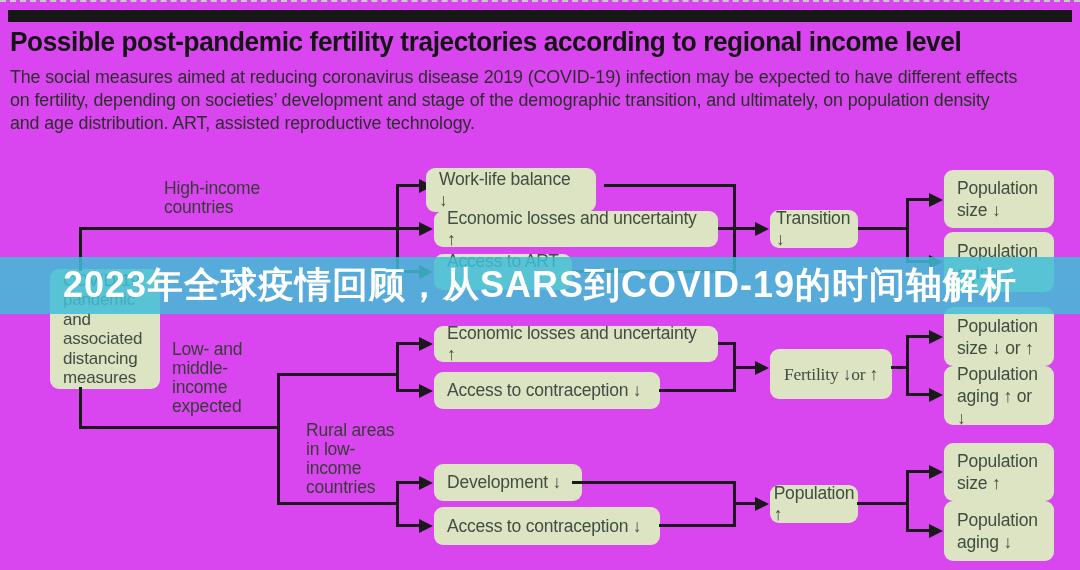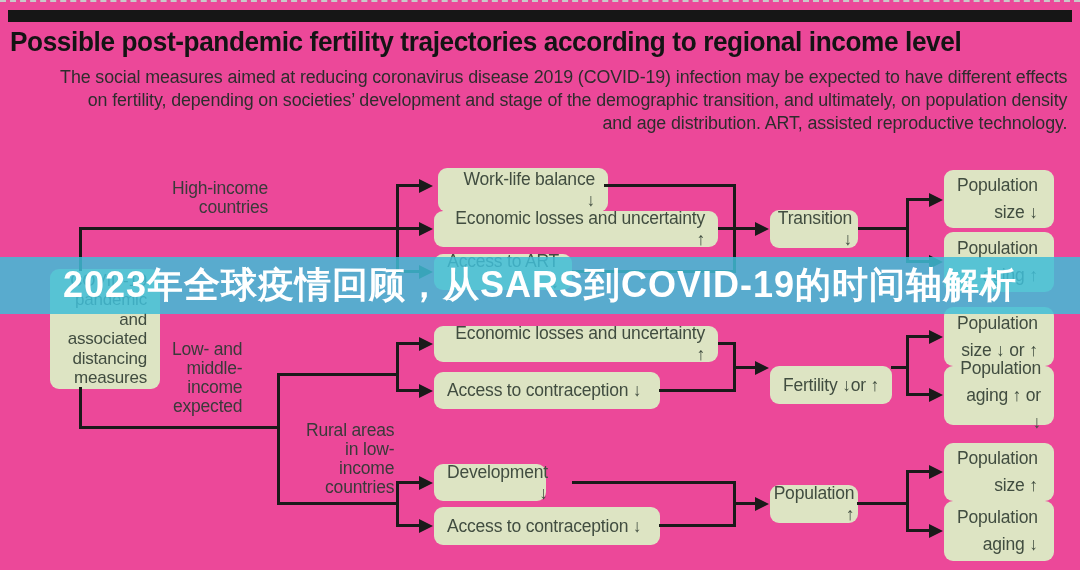--- a/index.html
+++ b/index.html
@@ -1,38 +1,38 @@
 <!DOCTYPE html>
 <html><head>
 <meta charset="utf-8">
 <style>
   html,body{margin:0;padding:0;background:#ffffff;}
   .page{
-    position:relative;width:1080px;height:570px;overflow:hidden;background:#ec4899;
+    position:relative;width:1080px;height:570px;overflow:hidden;background:#d946ef;
     font-family:"Liberation Sans","DejaVu Sans",sans-serif;
-    border-top:2px dashed #c9c9c9;box-sizing:border-box;text-align:right;
+    border-top:2px dashed #c9c9c9;box-sizing:border-box;
   }
   .top-rule{position:absolute;left:8px;top:8px;width:1064px;height:12px;background:#161616;}
   .title{
     position:absolute;left:10px;top:25px;font-size:27px;font-weight:bold;color:#141414;
     letter-spacing:-0.4px;white-space:nowrap;transform:scaleX(0.97);transform-origin:left top;
   }
   .subtitle{
     position:absolute;left:10px;top:64px;width:1068px;font-size:18px;line-height:23px;
     color:#2d2d2d;letter-spacing:-0.1px;white-space:pre-line;transform:scaleX(0.99);transform-origin:left top;
   }
   .chart{position:absolute;left:0;top:0;width:1080px;height:570px;}
   .ln{position:absolute;display:block;background:#1a1a1a;}
   .ah{position:absolute;display:block;width:0;height:0;border:7px solid transparent;border-right:none;border-left:14px solid #1a1a1a;}
   .fbox{
     position:absolute;background:#dde4c3;border-radius:9px;color:#414d40;font-size:17.5px;
     display:flex;align-items:center;padding:0 13px;box-sizing:border-box;letter-spacing:-0.2px;
   }
   .fbox.center{justify-content:center;padding:0 6px;}
-  .multi{white-space:pre-line;line-height:27px;}
+  .multi{white-space:pre-line;line-height:22px;}
   .root-text{white-space:pre-line;line-height:19.5px;font-size:17px;}
   .lbl{position:absolute;color:#3a3a3a;font-size:17.5px;line-height:19px;white-space:pre-line;letter-spacing:-0.2px;}
   .band{
     position:absolute;left:0;top:255px;width:1080px;height:57px;background:rgba(63,189,215,0.85);
     z-index:5;display:flex;align-items:center;justify-content:center;
   }
   .band-text{
     color:#ffffff;font-size:36px;font-weight:bold;letter-spacing:1px;white-space:nowrap;
     font-family:"Liberation Sans","DejaVu Sans",sans-serif;
   }
@@ -51,21 +51,21 @@
   <div class="chart">
 
     <div class="fbox" style="left:50px;top:267px;width:110px;height:120px;">
       <span class="root-text">COVID-19
 pandemic and
 associated
 distancing
 measures</span>
     </div>
 
-    <div class="lbl" style="left:172px;top:177px;">High-income
+    <div class="lbl" style="left:164px;top:177px;">High-income
 countries</div>
     <div class="lbl" style="left:172px;top:338px;">Low- and
 middle-
 income
 expected</div>
     <div class="lbl" style="left:306px;top:419px;">Rural areas
 in low-
 income
 countries</div>
 
@@ -78,21 +78,21 @@
     <i class="ln" style="left:277px;top:500px;width:122px;height:3px;"></i>
 
     <i class="ln" style="left:396px;top:182px;width:3px;height:89px;"></i>
     <i class="ln" style="left:396px;top:182px;width:24px;height:3px;"></i>
     <i class="ah" style="left:419px;top:177px;"></i>
     <i class="ln" style="left:396px;top:225px;width:24px;height:3px;"></i>
     <i class="ah" style="left:419px;top:220px;"></i>
     <i class="ln" style="left:396px;top:268px;width:24px;height:3px;"></i>
     <i class="ah" style="left:419px;top:263px;"></i>
 
-    <div class="fbox" style="left:438px;top:166px;width:170px;height:44px;">
+    <div class="fbox" style="left:426px;top:166px;width:170px;height:44px;">
         <span>Work-life balance ↓</span>
       </div>
     <div class="fbox" style="left:434px;top:209px;width:284px;height:36px;">
         <span>Economic losses and uncertainty ↑</span>
       </div>
     <div class="fbox" style="left:434px;top:252px;width:138px;height:36px;">
         <span>Access to ART ↓</span>
       </div>
 
     <i class="ln" style="left:604px;top:182px;width:132px;height:3px;"></i>
@@ -134,21 +134,21 @@
     <div class="fbox" style="left:434px;top:370px;width:226px;height:37px;">
         <span>Access to contraception ↓</span>
       </div>
 
     <i class="ln" style="left:718px;top:340px;width:18px;height:3px;"></i>
     <i class="ln" style="left:659px;top:387px;width:77px;height:3px;"></i>
     <i class="ln" style="left:733px;top:340px;width:3px;height:50px;"></i>
     <i class="ln" style="left:733px;top:364px;width:23px;height:3px;"></i>
     <i class="ah" style="left:755px;top:359px;"></i>
 
-    <div class="fbox center" style="left:770px;top:364px;width:122px;height:38px;">
+    <div class="fbox center" style="left:770px;top:347px;width:122px;height:50px;font-family:Liberation Serif, serif;">
         <span>Fertility ↓or ↑</span>
       </div>
 
     <i class="ln" style="left:891px;top:364px;width:18px;height:3px;"></i>
     <i class="ln" style="left:906px;top:333px;width:3px;height:61px;"></i>
     <i class="ln" style="left:906px;top:333px;width:24px;height:3px;"></i>
     <i class="ah" style="left:929px;top:328px;"></i>
     <i class="ln" style="left:906px;top:391px;width:24px;height:3px;"></i>
     <i class="ah" style="left:929px;top:386px;"></i>
 
@@ -160,21 +160,21 @@
         <span class="multi">Population
 aging ↑ or ↓</span>
       </div>
 
     <i class="ln" style="left:396px;top:479px;width:3px;height:46px;"></i>
     <i class="ln" style="left:396px;top:479px;width:24px;height:3px;"></i>
     <i class="ah" style="left:419px;top:474px;"></i>
     <i class="ln" style="left:396px;top:522px;width:24px;height:3px;"></i>
     <i class="ah" style="left:419px;top:517px;"></i>
 
-    <div class="fbox" style="left:434px;top:462px;width:112px;height:37px;">
+    <div class="fbox" style="left:434px;top:462px;width:148px;height:37px;">
         <span>Development ↓</span>
       </div>
     <div class="fbox" style="left:434px;top:505px;width:226px;height:38px;">
         <span>Access to contraception ↓</span>
       </div>
 
     <i class="ln" style="left:572px;top:479px;width:164px;height:3px;"></i>
     <i class="ln" style="left:659px;top:522px;width:77px;height:3px;"></i>
     <i class="ln" style="left:733px;top:479px;width:3px;height:46px;"></i>
     <i class="ln" style="left:733px;top:500px;width:23px;height:3px;"></i>

